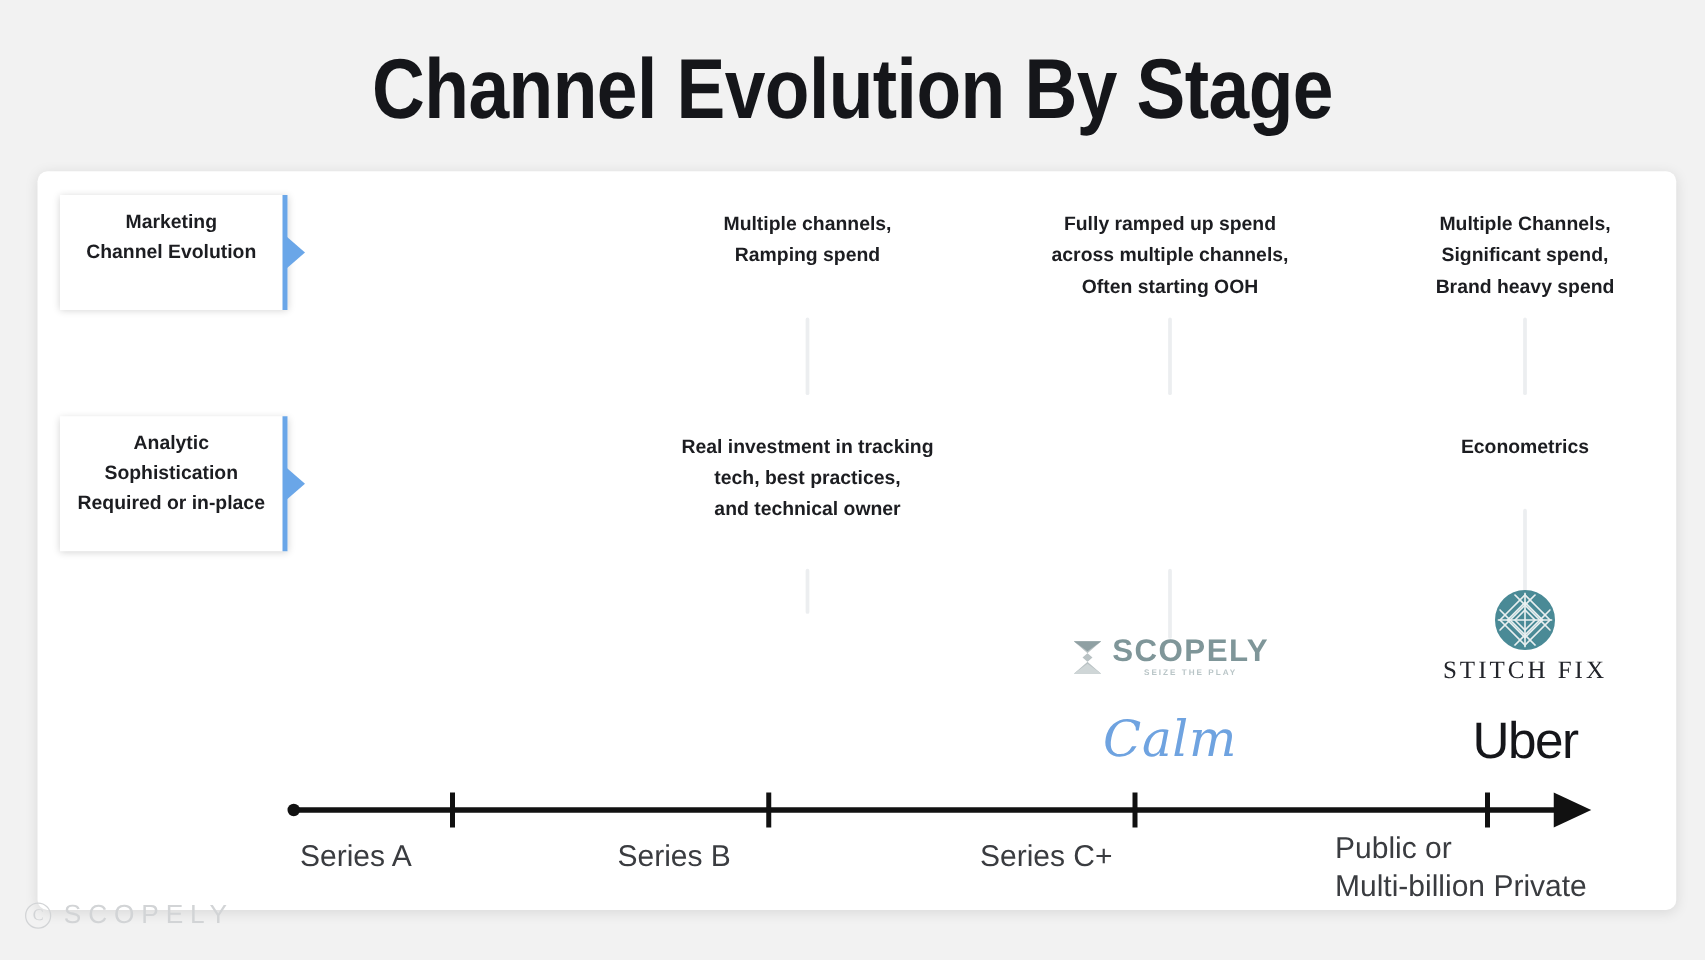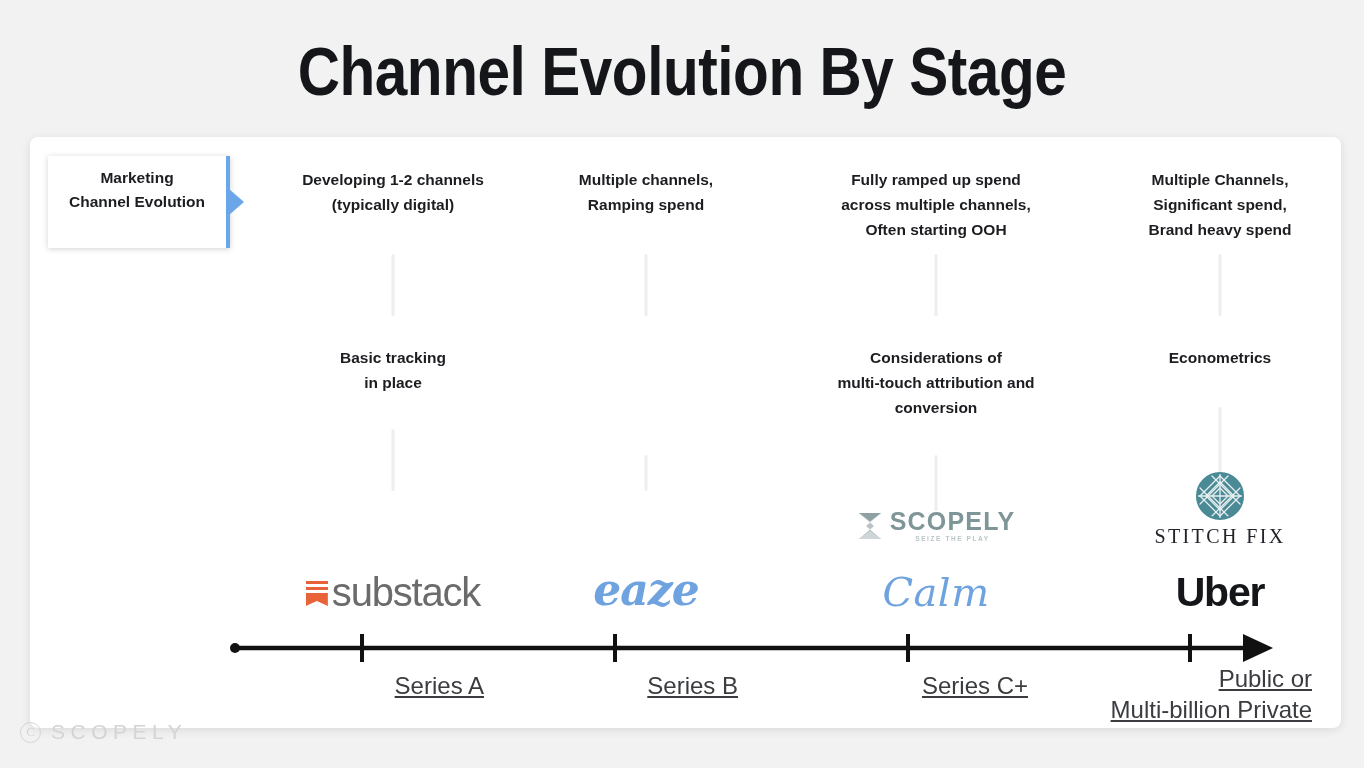--- a/index.html
+++ b/index.html
@@ -154,36 +154,35 @@
   .logo-stitchfix { display: flex; flex-direction: column; align-items: center; gap: 5px; }
   .sf-circle { width: 48px; height: 48px; display:block; }
   .sf-name {
     font-family: "Liberation Serif", serif;
     font-size: 20px; letter-spacing: 2.4px;
     color: #22242a; line-height: 22px;
   }
 
   
   .logo-uber {
-    font-size: 41px; font-weight: 700; color: #15161a;
+    font-size: 41px; font-weight: 400; color: #15161a;
     letter-spacing: -1.2px; line-height: 42px;
   }
 
   
   .axis { position: absolute; left: 0; top: 0; width: 1364px; height: 768px; pointer-events: none; }
 
   .axis-label {
     position: absolute;
-    text-align: right;
+    text-align: left;
     font-size: 24px;
     font-weight: 400;
     line-height: 31px;
     color: #3a3c40;
     white-space: pre-line;
-    text-decoration: underline;
   }
   #axlabel-0 { left: 240px; top: 670px; width: 244px; }
   #axlabel-1 { left: 494px; top: 670px; width: 244px; }
   #axlabel-2 { left: 784px; top: 670px; width: 244px; }
   #axlabel-3 { left: 1068px; top: 663px; width: 244px; }
 
   
   .watermark {
     position: absolute; left: 20px; top: 720px;
     display: flex; align-items: center; gap: 10px;
@@ -205,60 +204,44 @@
   <div class="title">Channel Evolution By Stage</div>
 
   <div class="card">
 
     <div class="row-label" id="label-marketing">
       <span style="white-space:pre-line">Marketing
 Channel Evolution</span>
       <span class="arrow"></span>
     </div>
 
-
-    <div class="col" id="col-0">
-      <div class="cell row1">Developing 1-2 channels
-(typically digital)</div>
-      <div class="connector conn-a"></div>
-      <div class="cell row2">Basic tracking
-in place</div>
-      <div class="connector conn-b"></div>
-
-      <div class="logo-wrap" style="top:415px;height:60px;">
-        <div class="logo-substack">
-          <span class="substack-mark">
-            <i></i>
-              <i></i>
-              <span class="flag"></span>
-          </span>
-          <span class="substack-text">substack</span>
-        </div>
-      </div>
-    </div>
+    <div class="row-label" id="label-analytic">
+      <span style="white-space:pre-line">Analytic
+Sophistication
+Required or in-place</span>
+      <span class="arrow"></span>
+    </div>
+
 
     <div class="col" id="col-1">
       <div class="cell row1">Multiple channels,
 Ramping spend</div>
       <div class="connector conn-a"></div>
+      <div class="cell row2">Real investment in tracking
+tech, best practices,
+and technical owner</div>
       <div class="connector" style="top:318px;height:36px;"></div>
 
-      <div class="logo-wrap" style="top:415px;height:60px;">
-        <span class="logo-eaze">eaze</span>
-      </div>
     </div>
 
     <div class="col" id="col-2">
       <div class="cell row1">Fully ramped up spend
 across multiple channels,
 Often starting OOH</div>
       <div class="connector conn-a"></div>
-      <div class="cell row2">Considerations of
-multi-touch attribution and
-conversion</div>
       <div class="connector" style="top:318px;height:56px;"></div>
 
       <div class="logo-wrap" style="top:372px;height:34px;">
         <div class="logo-scopely">
           <svg class="scopely-mark" viewBox="0 0 26 28">
             <polygon points="2,1 24,1 9,14 24,27 2,27 17,14" fill="#b9c2c4"></polygon>
             <polygon points="2,1 24,1 13,9" fill="#8fa0a3"></polygon>
             <polygon points="2,27 24,27 13,19" fill="#cfd6d7"></polygon>
           </svg>
           <div class="scopely-txt">

